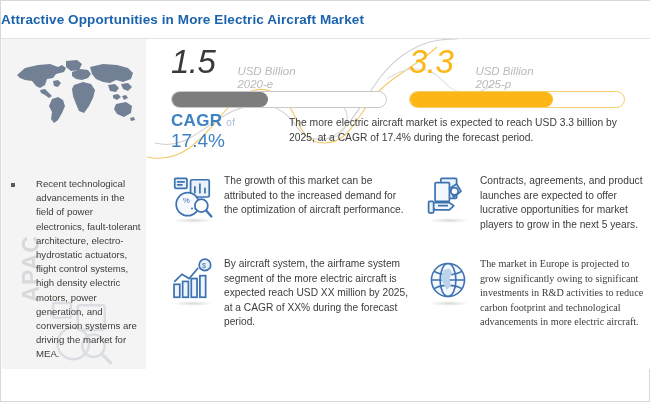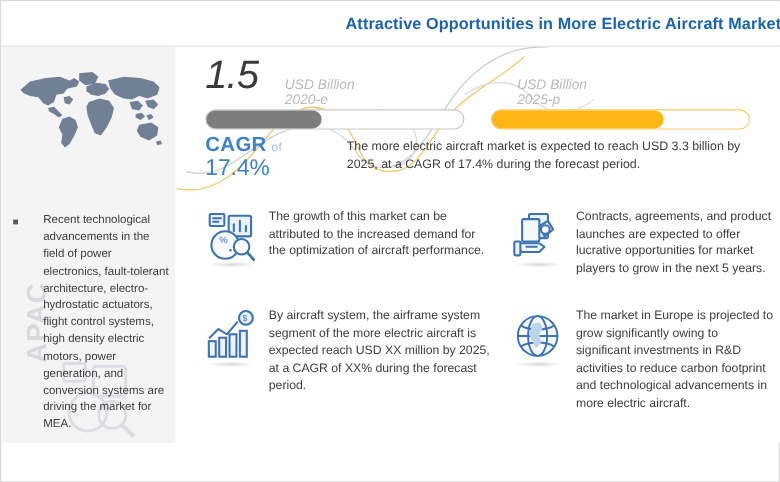--- a/index.html
+++ b/index.html
@@ -10,21 +10,21 @@
     overflow:hidden;
     position:relative;
   }
   .frame{
     position:absolute;left:0;top:0;width:650px;height:402px;
     border:1px solid #d8d8d8;box-sizing:border-box;background:#fff;
   }
   
   .header{
     position:absolute;left:0;top:0;width:650px;height:37px;
-    display:flex;align-items:center;justify-content:flex-end;
+    display:flex;align-items:center;justify-content:flex-start;
     background:#ffffff;
   }
   .header-title{
     color:#1b63ad;font-size:13.5px;font-weight:bold;letter-spacing:.1px;
     white-space:nowrap;
   }
   .header-rule{
     position:absolute;left:0;top:37px;width:650px;height:1px;background:#e2e2e2;
   }
   
@@ -110,21 +110,21 @@
     position:absolute;left:4px;bottom:-3px;width:40px;height:5px;
     border-radius:50%;
     background:radial-gradient(ellipse at center,rgba(170,170,170,.45) 0%,rgba(170,170,170,0) 70%);
   }
   .card-text{
     color:#3c3c3c;font-size:10.2px;line-height:14.6px;
   }
   #card-growth{left:22px;top:135px;width:240px;}
   #card-airframe{left:22px;top:218px;width:240px;}
   #card-contracts{left:278px;top:135px;width:220px;}
-  #card-europe{left:278px;top:218px;width:220px;}
+  #card-europe{left:278px;top:218px;width:220px;font-family:Liberation Serif, serif;}
 </style>
 </head>
 <body>
 
 <div class="frame">
 
   <div class="header">
     <div class="header-title">Attractive Opportunities in More Electric Aircraft Market</div>
   </div>
   <div class="header-rule"></div>
@@ -198,20 +198,21 @@
           <div>2020-e</div>
         </div>
       </div>
       <div class="track gray">
         <div class="fill gray" id="fill-base" style="width: 45%;"></div>
       </div>
     </div>
 
     <div class="kpi right">
       <div class="kpi-top">
+        <div class="kpi-value amber">3.3</div>
         <div class="kpi-unit">
           <div>USD Billion</div>
           <div>2025-p</div>
         </div>
       </div>
       <div class="track amber">
         <div class="fill amber" id="fill-forecast" style="width: 67%;"></div>
       </div>
     </div>
 

